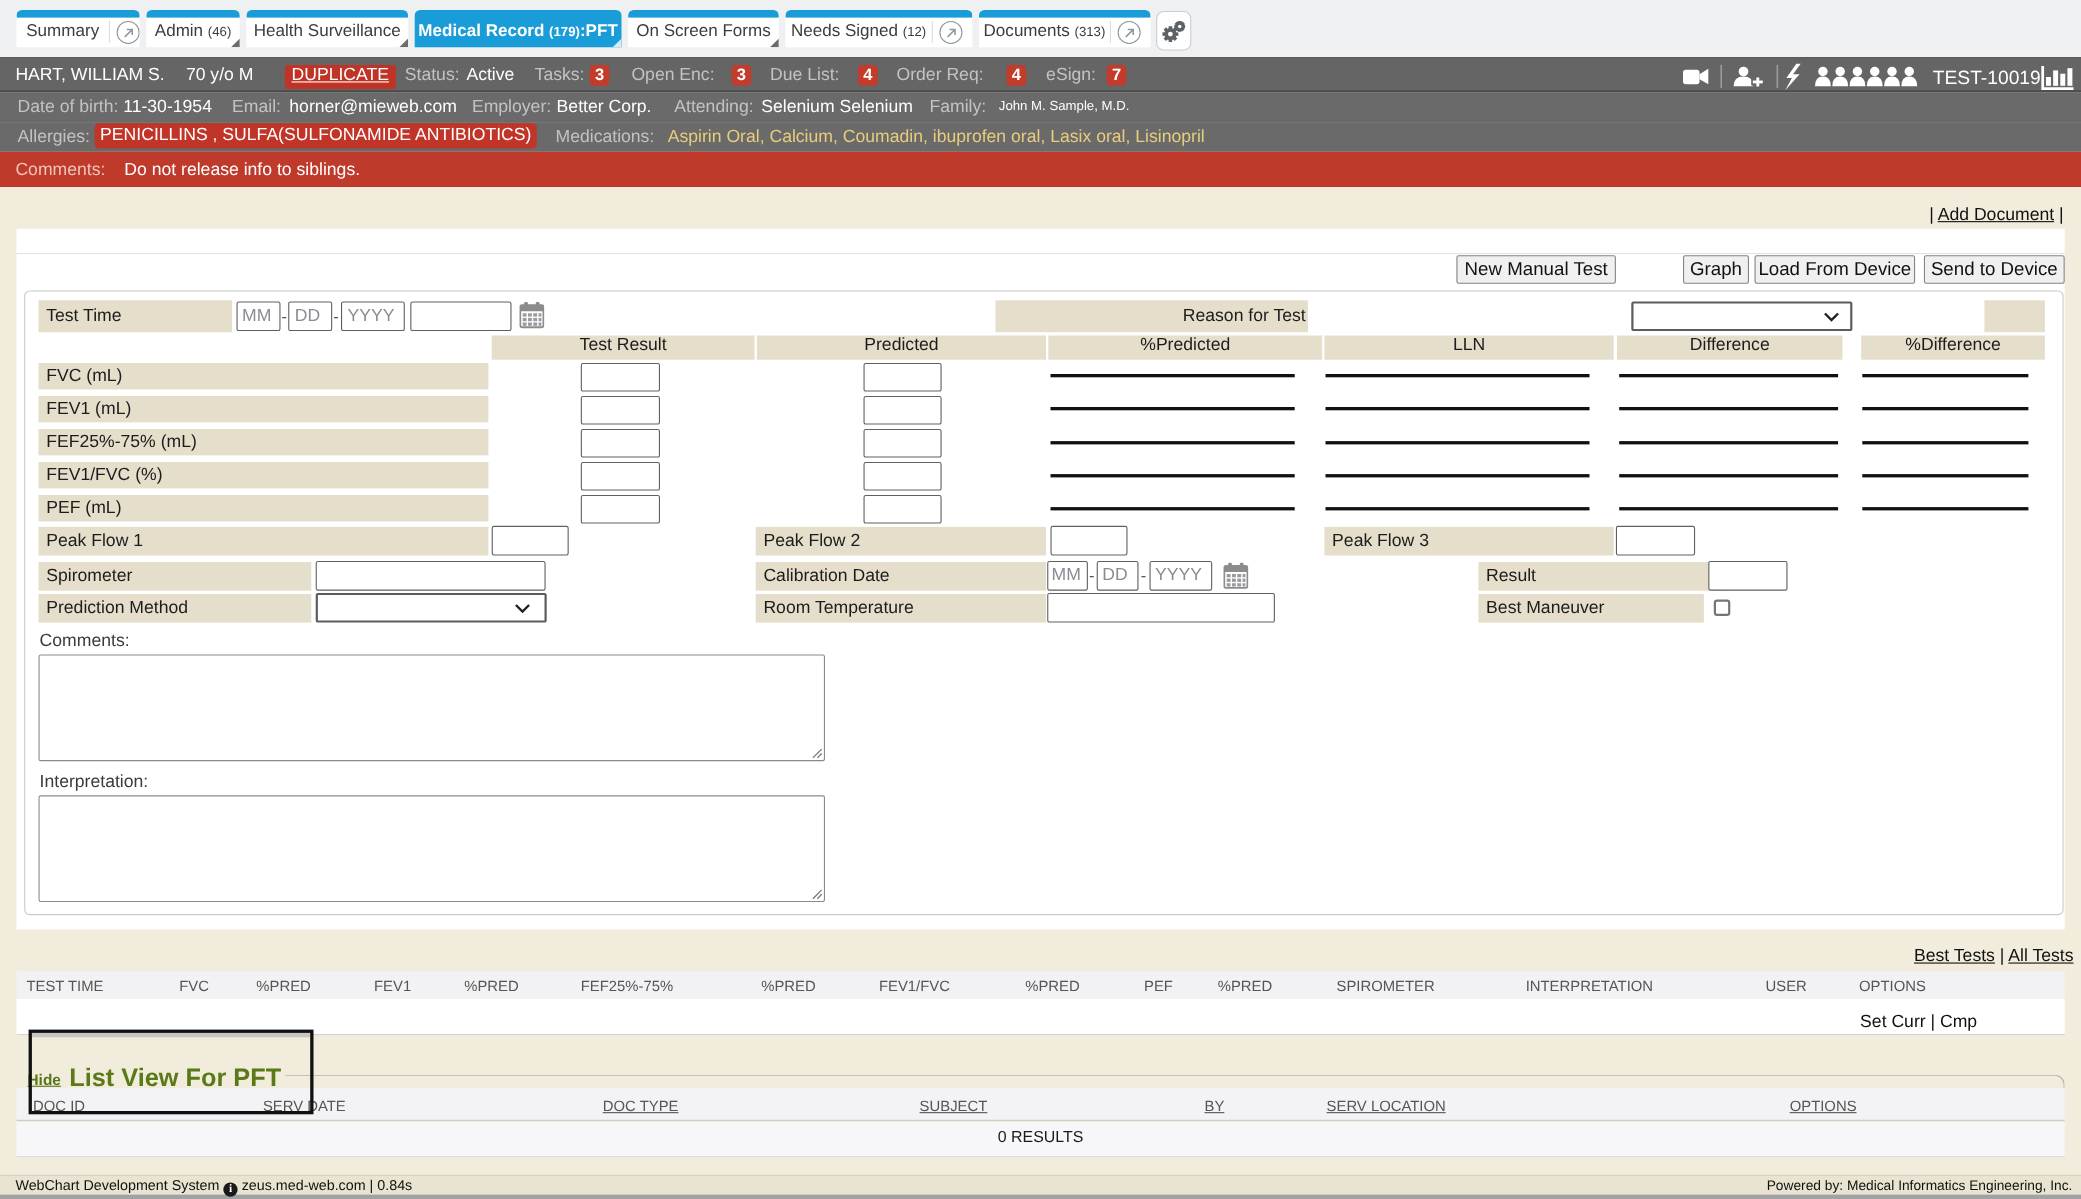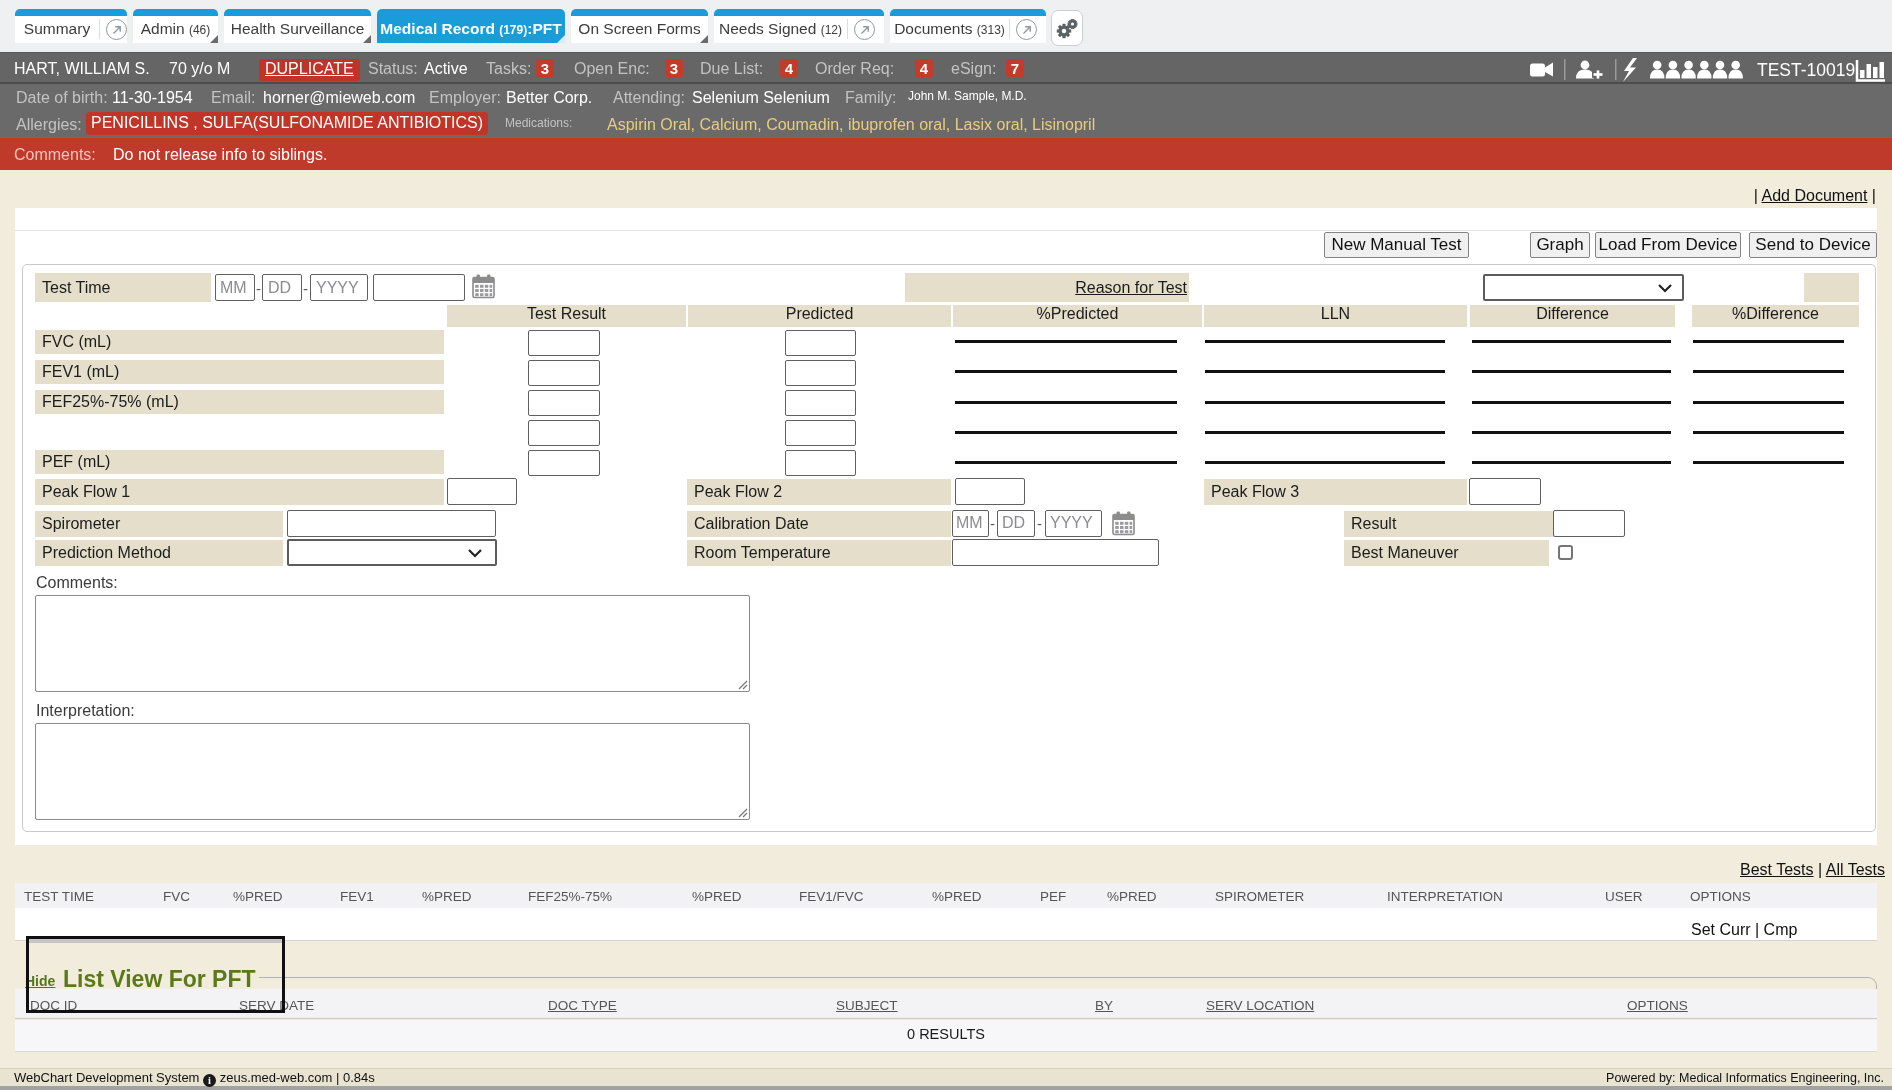--- a/index.html
+++ b/index.html
@@ -192,21 +192,21 @@
     <span class="abs lg" style="left:429px; top:5px; font-size:16px;">Employer:</span>
     <span class="abs w" style="left:506px; top:5px; font-size:16px;">Better Corp.</span>
     <span class="abs lg" style="left:613px; top:5px; font-size:16px;">Attending:</span>
     <span class="abs w" style="left:692px; top:5px; font-size:16px;">Selenium Selenium</span>
     <span class="abs lg" style="left:845px; top:5px; font-size:16px;">Family:</span>
     <span class="abs w" style="left:908px; top:5px; font-size:12px;">John M. Sample, M.D.</span>
   </div>
   <div id="pbar3">
     <span class="abs lg" style="left:16px; top:5px; font-size:16px;">Allergies:</span>
     <span class="abs" style="left:86px; top:1px; background:#c03527; color:#fff; font-size:16px; padding:2px 5px 3px; border-radius:4px;">PENICILLINS , SULFA(SULFONAMIDE ANTIBIOTICS)</span>
-    <span class="abs lg" style="left:505px; top:5px; font-size:12px;">Medications:</span>
+    <span class="abs lg" style="left:505px; top:5px; font-size:16px;">Medications:</span>
     <span class="abs gold" style="left:607px; top:5px; font-size:16px;">Aspirin Oral, Calcium, Coumadin, ibuprofen oral, Lasix oral, Lisinopril</span>
   </div>
   <div id="cbar">
     <span class="abs" style="left:14px; top:8px; font-size:16px; color:#efc5bd;">Comments:</span>
     <span class="abs w" style="left:113px; top:8px; font-size:16px;">Do not release info to siblings.</span>
   </div>
   <div class="abs" style="right:16px; top:187px; font-size:16px; color:#111;">| <span style="text-decoration:underline;">Add Document</span> |</div>
   <div id="panel">
     <div class="abs" style="left:0; top:22px; width:1862px; height:1px; background:#e3e3e3;"></div>
   </div>
@@ -242,21 +242,21 @@
         <rect x="8" y="15" width="3.5" height="3"></rect>
         <rect x="12.8" y="15" width="3.5" height="3"></rect>
         <rect x="17.6" y="15" width="2.6" height="3"></rect>
 <rect x="3.2" y="19.2" width="3.5" height="3"></rect>
         <rect x="8" y="19.2" width="3.5" height="3"></rect>
         <rect x="12.8" y="19.2" width="3.5" height="3"></rect>
         <rect x="17.6" y="19.2" width="2.6" height="3"></rect>
 </g>
     </svg>
   <div class="cell" style="left:905px; top:273px; width:284px; height:29px;">
-      <span style="left:auto; right:2px;text-decoration:underline;">Reason for Test</span>
+      <span style="left:auto; right:2px;">Reason for Test</span>
     </div>
   <div class="sel" style="left:1483px; top:274px; width:201px; height:27px;"></div>
   <svg class="abs" style="left:1657px; top:283px;" width="16" height="10" viewBox="0 0 16 10">
       <path d="M2 2 L8 8 L14 2" stroke="#222" stroke-width="2.2" fill="none"></path>
     </svg>
   <div class="cell" style="left:1804px; top:273px; width:55px; height:29px;"></div>
 
   <div class="hcell" style="left:447px; top:305px; width:239px; height:22px;">Test Result</div>
   <div class="hcell" style="left:688px; top:305px; width:263px; height:22px;">Predicted</div>
   <div class="hcell" style="left:953px; top:305px; width:249px; height:22px;">%Predicted</div>
@@ -265,20 +265,23 @@
   <div class="hcell" style="left:1692px; top:305px; width:167px; height:22px;">%Difference</div>
 
   <div class="cell" style="left:35px; top:330px; width:409px; height:24px;">
       <span>FVC (mL)</span>
     </div>
   <div class="cell" style="left:35px; top:360px; width:409px; height:24px;">
       <span>FEV1 (mL)</span>
     </div>
   <div class="cell" style="left:35px; top:390px; width:409px; height:24px;">
       <span>FEF25%-75% (mL)</span>
+    </div>
+  <div class="cell" style="left:35px; top:420px; width:409px; height:24px;">
+      <span>FEV1/FVC (%)</span>
     </div>
   <div class="cell" style="left:35px; top:450px; width:409px; height:24px;">
       <span>PEF (mL)</span>
     </div>
 
   <div class="inp" style="left:528px; top:330px; width:72px; height:26px;"></div>
   <div class="inp" style="left:528px; top:360px; width:72px; height:26px;"></div>
   <div class="inp" style="left:528px; top:390px; width:72px; height:26px;"></div>
   <div class="inp" style="left:528px; top:420px; width:72px; height:26px;"></div>
   <div class="inp" style="left:528px; top:450px; width:72px; height:26px;"></div>

